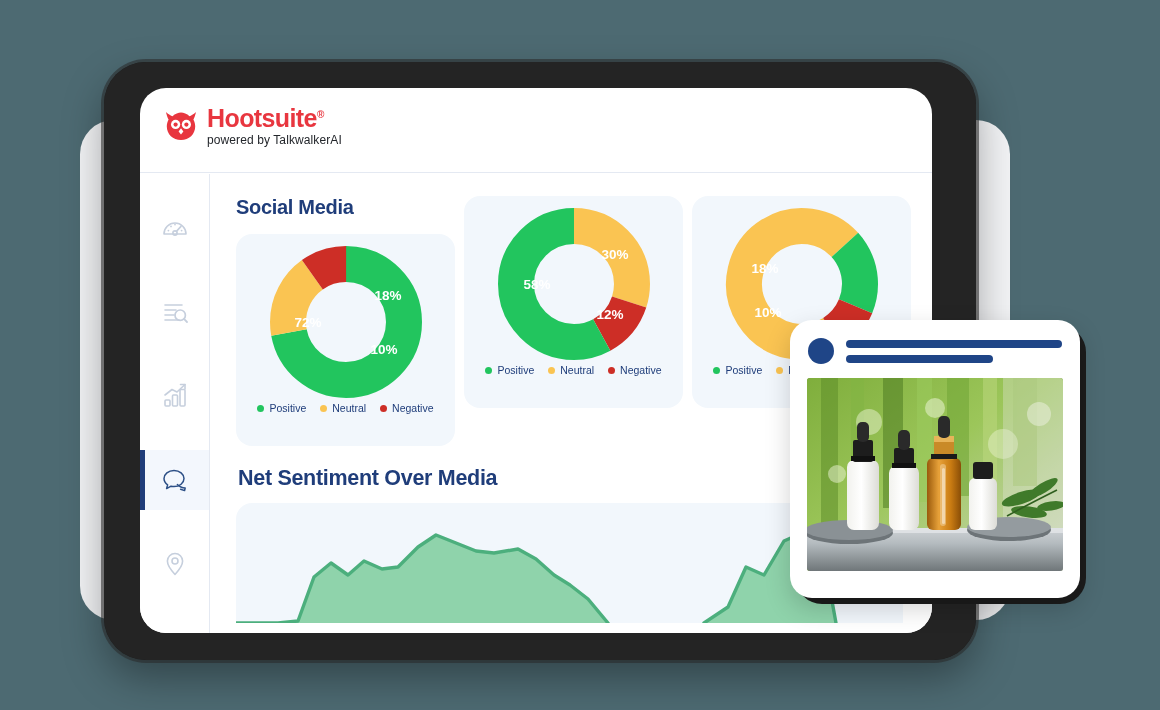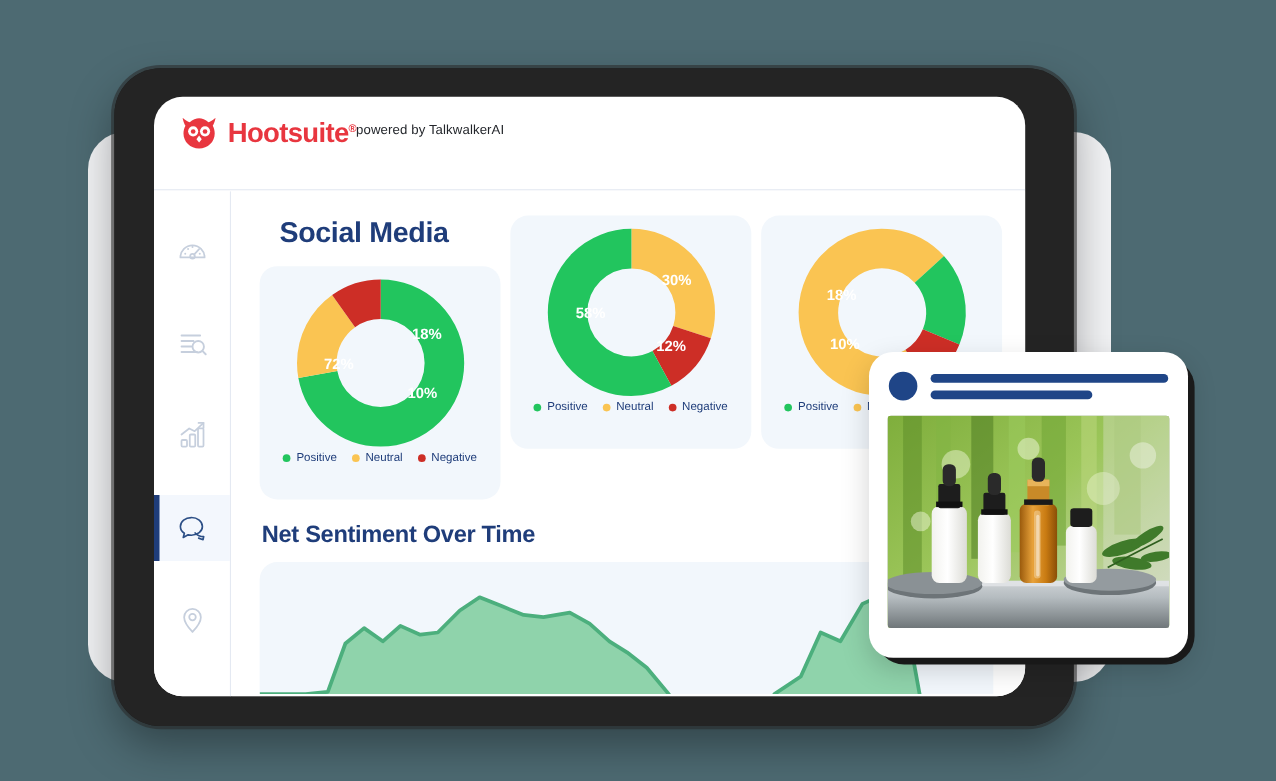--- a/index.html
+++ b/index.html
@@ -44,21 +44,21 @@
     background:#ffffff;border-radius:26px;overflow:hidden;
   }
 
   
   .app-header{
     position:absolute;left:0;top:0;width:792px;height:85px;
     border-bottom:1px solid #e4e9f2;box-sizing:border-box;
   }
   .logo{position:absolute;left:24px;top:18px;display:flex;align-items:center;gap:9px;}
   .owl{width:34px;height:30px;flex:0 0 auto;}
-  .logo-text{display:flex;flex-direction:row;line-height:1;}
+  .logo-text{display:flex;flex-direction:column;line-height:1;}
   .brand{
     font-size:25px;font-weight:bold;color:#e8363f;letter-spacing:-.6px;
     position:relative;display:inline-block;
   }
   .brand .reg{font-size:10px;vertical-align:super;font-weight:bold;}
   .powered{
     font-size:12px;color:#23262b;font-weight:normal;letter-spacing:.1px;margin-top:3px;
   }
 
   
@@ -74,22 +74,22 @@
   .nav-item.active::before{
     content:"";position:absolute;left:0;top:0;width:5px;height:100%;background:#1f3d7a;
   }
   .nav-item svg{display:block;}
 
   
   .content{position:absolute;left:71px;top:86px;width:721px;height:459px;background:#fff;}
   .panels{display:flex;gap:9px;padding:22px 0 0 25px;}
   .panel{width:219px;}
   .panel-title{
-    font-size:26px;color:#1f3d7a;font-weight:bold;letter-spacing:-.3px;
-    margin:0 0 15px 18px;white-space:nowrap;
+    font-size:20px;color:#1f3d7a;font-weight:bold;letter-spacing:-.3px;
+    margin:0 0 15px 0;white-space:nowrap;
   }
   .chart-card{
     background:#f2f7fc;border-radius:16px;height:212px;position:relative;
   }
   .donut-wrap{position:absolute;left:0;top:8px;width:100%;display:flex;justify-content:center;}
   .legend{
     position:absolute;left:0;bottom:32px;width:100%;
     display:flex;justify-content:center;gap:14px;
   }
   .leg{display:flex;align-items:center;gap:5px;font-size:10.5px;color:#1f3d7a;white-space:nowrap;}
@@ -313,21 +313,21 @@
               <span class="leg">
                   <i class="dot" style="background:#cd2e26"></i>
                   <span>Negative</span>
                 </span>
             </div>
           </div>
         </div>
 
       </div>
 
-      <div class="net-title">Net Sentiment Over Time</div>
+      <div class="net-title">Net Sentiment Over Media</div>
 
       <div class="area-card">
         <svg width="667" height="120" viewBox="0 0 667 120" preserveAspectRatio="none">
           <path d="M0,120 L0,120 L42,120 L62,118 L78,74 L95,60 L112,72 L128,58 L146,66 L162,64 L182,44 L200,32 L220,40 L240,48 L258,50 L282,46 L300,56 L318,72 L334,82 L352,96 L372,120 L420,120 L468,120 L492,104 L510,64 L528,72 L548,38 L566,30 L580,44 L592,76 L600,120 L667,120 Z" fill="#8fd3ab"></path>
           <path d="M0,120 L42,120 L62,118 L78,74 L95,60 L112,72 L128,58 L146,66 L162,64 L182,44 L200,32 L220,40 L240,48 L258,50 L282,46 L300,56 L318,72 L334,82 L352,96 L372,120 M468,120 L492,104 L510,64 L528,72 L548,38 L566,30 L580,44 L592,76 L600,120" fill="none" stroke="#4caf7d" stroke-width="3.4" stroke-linejoin="round" stroke-linecap="round"></path>
         </svg>
       </div>
 
     </div>
   </div>

